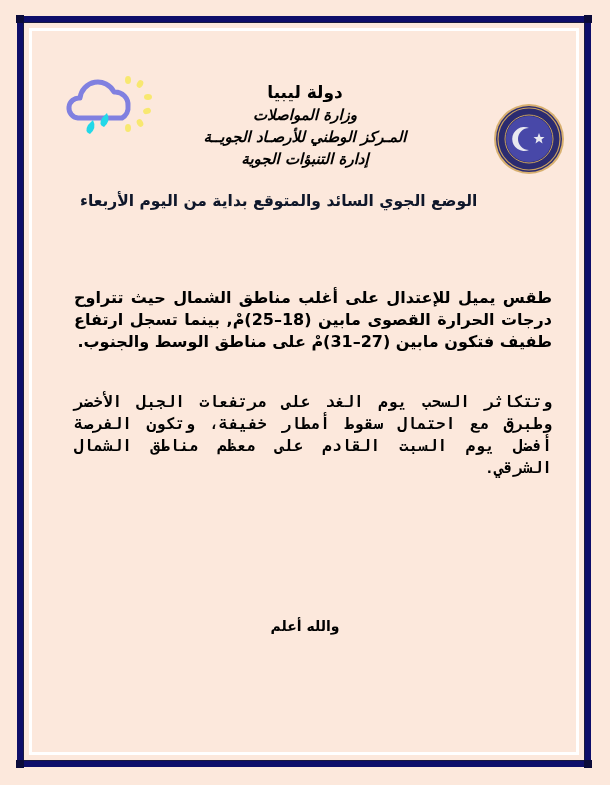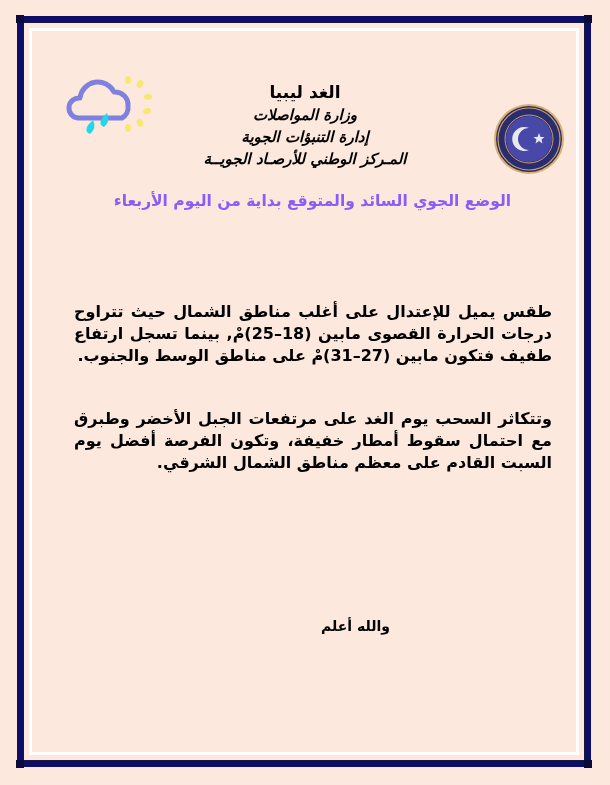--- a/index.html
+++ b/index.html
@@ -17,25 +17,25 @@
     position:absolute; left:6px; top:6px; right:6px; bottom:6px;
     border:3px solid #ffffff;
     background:#fce8dc;
   }
   .corner { position:absolute; width:8px; height:8px; background:#0b0b3a; }
   .weather-icon { position:absolute; left:60px; top:72px; width:96px; height:70px; }
   .seal { position:absolute; left:493px; top:103px; width:72px; height:72px; }
   .header { position:absolute; left:140px; top:80px; width:330px; text-align:center; direction:rtl; color:#000; font-weight:bold; }
   .header .l1 { font-size:17px; line-height:24px; }
   .header .l { font-size:15px; line-height:22px;font-style:italic; }
-  .subtitle { position:absolute; left:80px; top:186px; width:465px; text-align:center; direction:rtl; font-weight:bold; font-size:15.5px; line-height:30px; color:#8b5cf6; }
+  .subtitle { position:absolute; left:80px; top:186px; width:465px; text-align:left; direction:rtl; font-weight:bold; font-size:15.5px; line-height:30px; color:#0f172a; }
   .para { position:absolute; left:74px; width:478px; direction:rtl; text-align:justify; font-weight:bold; font-size:16px; line-height:22px; color:#000; }
-  .p1 { top:301px; }
-  .p2 { top:408px; }
-  .closing { position:absolute; left:240px; top:618px; width:150px; text-align:right; direction:rtl; font-weight:bold; font-size:14px; color:#000; }
+  .p1 { top:287px; }
+  .p2 { top:392px;font-family:Liberation Mono, monospace; }
+  .closing { position:absolute; left:230px; top:618px; width:150px; text-align:center; direction:rtl; font-weight:bold; font-size:14px; color:#000; }
 </style>
 </head>
 <body>
 
 <div class="frame">
   <div class="frame-inner"></div>
 </div>
 <div class="corner" style="left:16px;top:15px"></div>
 <div class="corner" style="left:584px;top:15px"></div>
 <div class="corner" style="left:16px;top:760px"></div>
@@ -59,24 +59,24 @@
   <circle cx="36" cy="36" r="35" fill="#d8b070"></circle>
   <circle cx="36" cy="36" r="33" fill="#2b2b70"></circle>
   <circle cx="36" cy="36" r="31" fill="none" stroke="#c8a060" stroke-width="1.2"></circle>
   <circle cx="36" cy="36" r="24" fill="none" stroke="#c8a060" stroke-width="1"></circle>
   <circle cx="36" cy="36" r="23" fill="#4848a8"></circle>
   <path d="M36 25 a12 12 0 1 0 0 22 a9.5 9.5 0 1 1 0 -22z" fill="#e8e8f0"></path>
   <polygon points="46,30 47.5,34 51.5,34 48.5,36.5 49.5,40.5 46,38 42.5,40.5 43.5,36.5 40.5,34 44.5,34" fill="#e8e8f0"></polygon>
 </svg>
 
 <div class="header">
-  <div class="l1">الغد ليبيا</div>
+  <div class="l1">دولة ليبيا</div>
   <div class="l">وزارة المواصلات</div>
+  <div class="l">المـركز الوطني للأرصـاد الجويــة</div>
   <div class="l">إدارة التنبؤات الجوية</div>
-  <div class="l">المـركز الوطني للأرصـاد الجويــة</div>
 </div>
 
 <div class="subtitle">
   <div>الوضع الجوي السائد والمتوقع بداية من اليوم الأربعاء</div>
 </div>
 
 <div class="para p1">طقس يميل للإعتدال على أغلب مناطق الشمال حيث تتراوح درجات الحرارة القصوى مابين (18–25)مْ, بينما تسجل ارتفاع طفيف فتكون مابين (27–31)مْ على مناطق الوسط والجنوب.</div>
 <div class="para p2">وتتكاثر السحب يوم الغد على مرتفعات الجبل الأخضر وطبرق مع احتمال سقوط أمطار خفيفة، وتكون الفرصة أفضل يوم السبت القادم على معظم مناطق الشمال الشرقي.</div>
 
 <div class="closing">والله أعلم</div>

